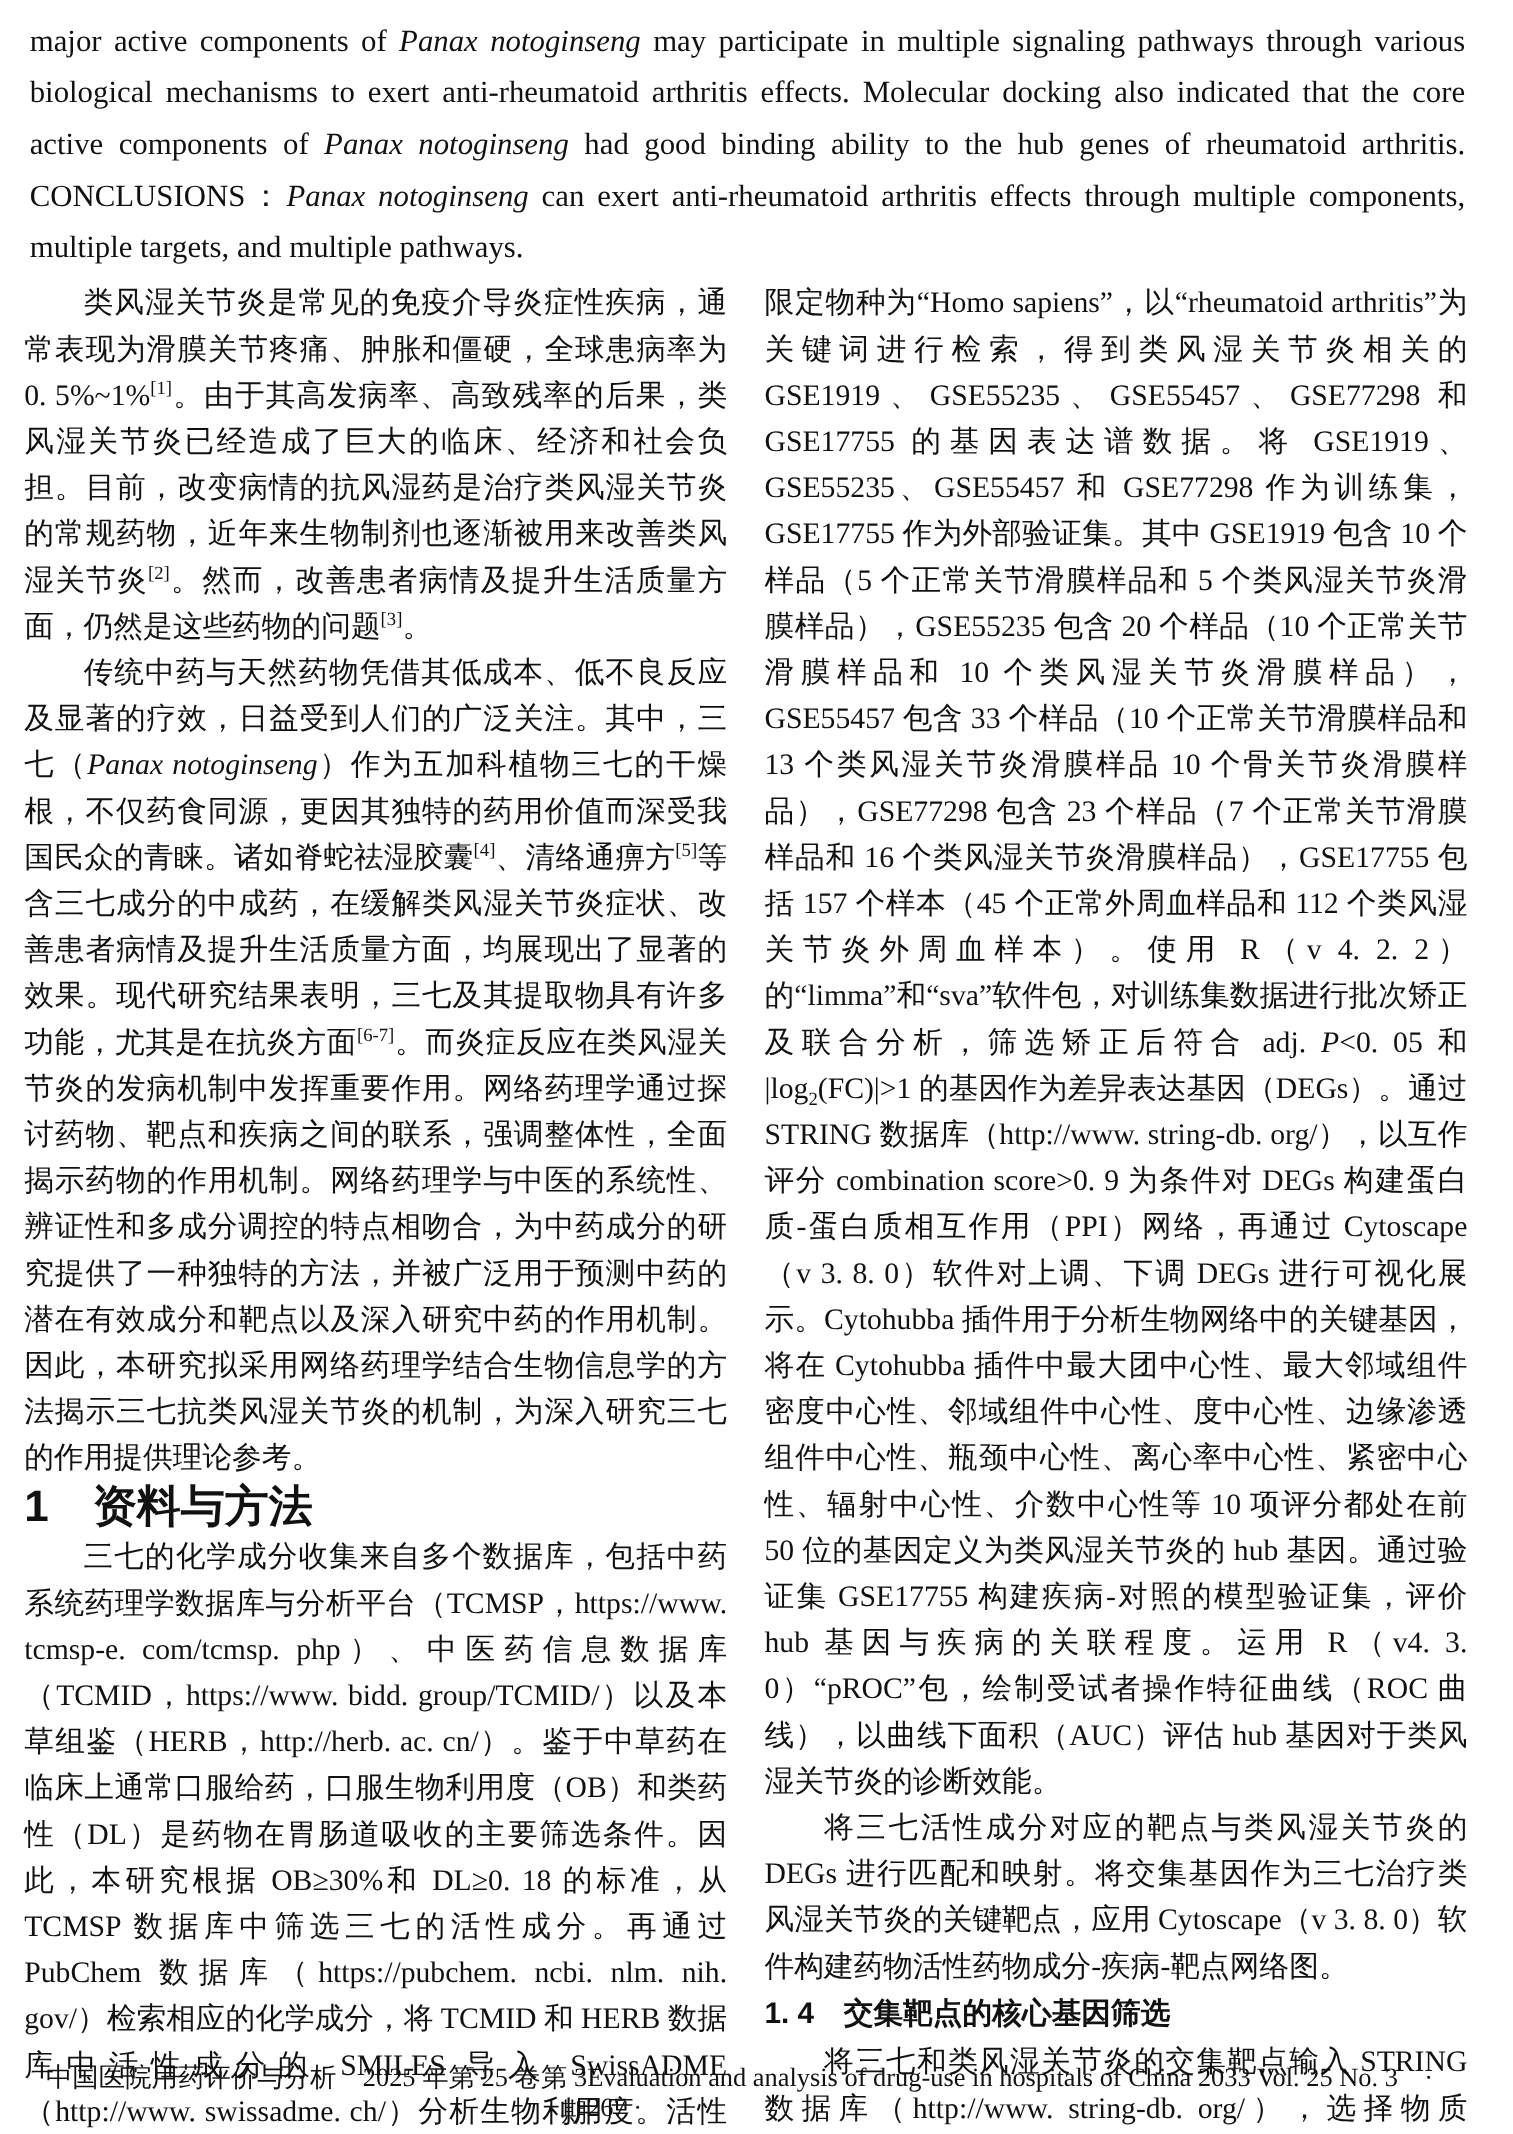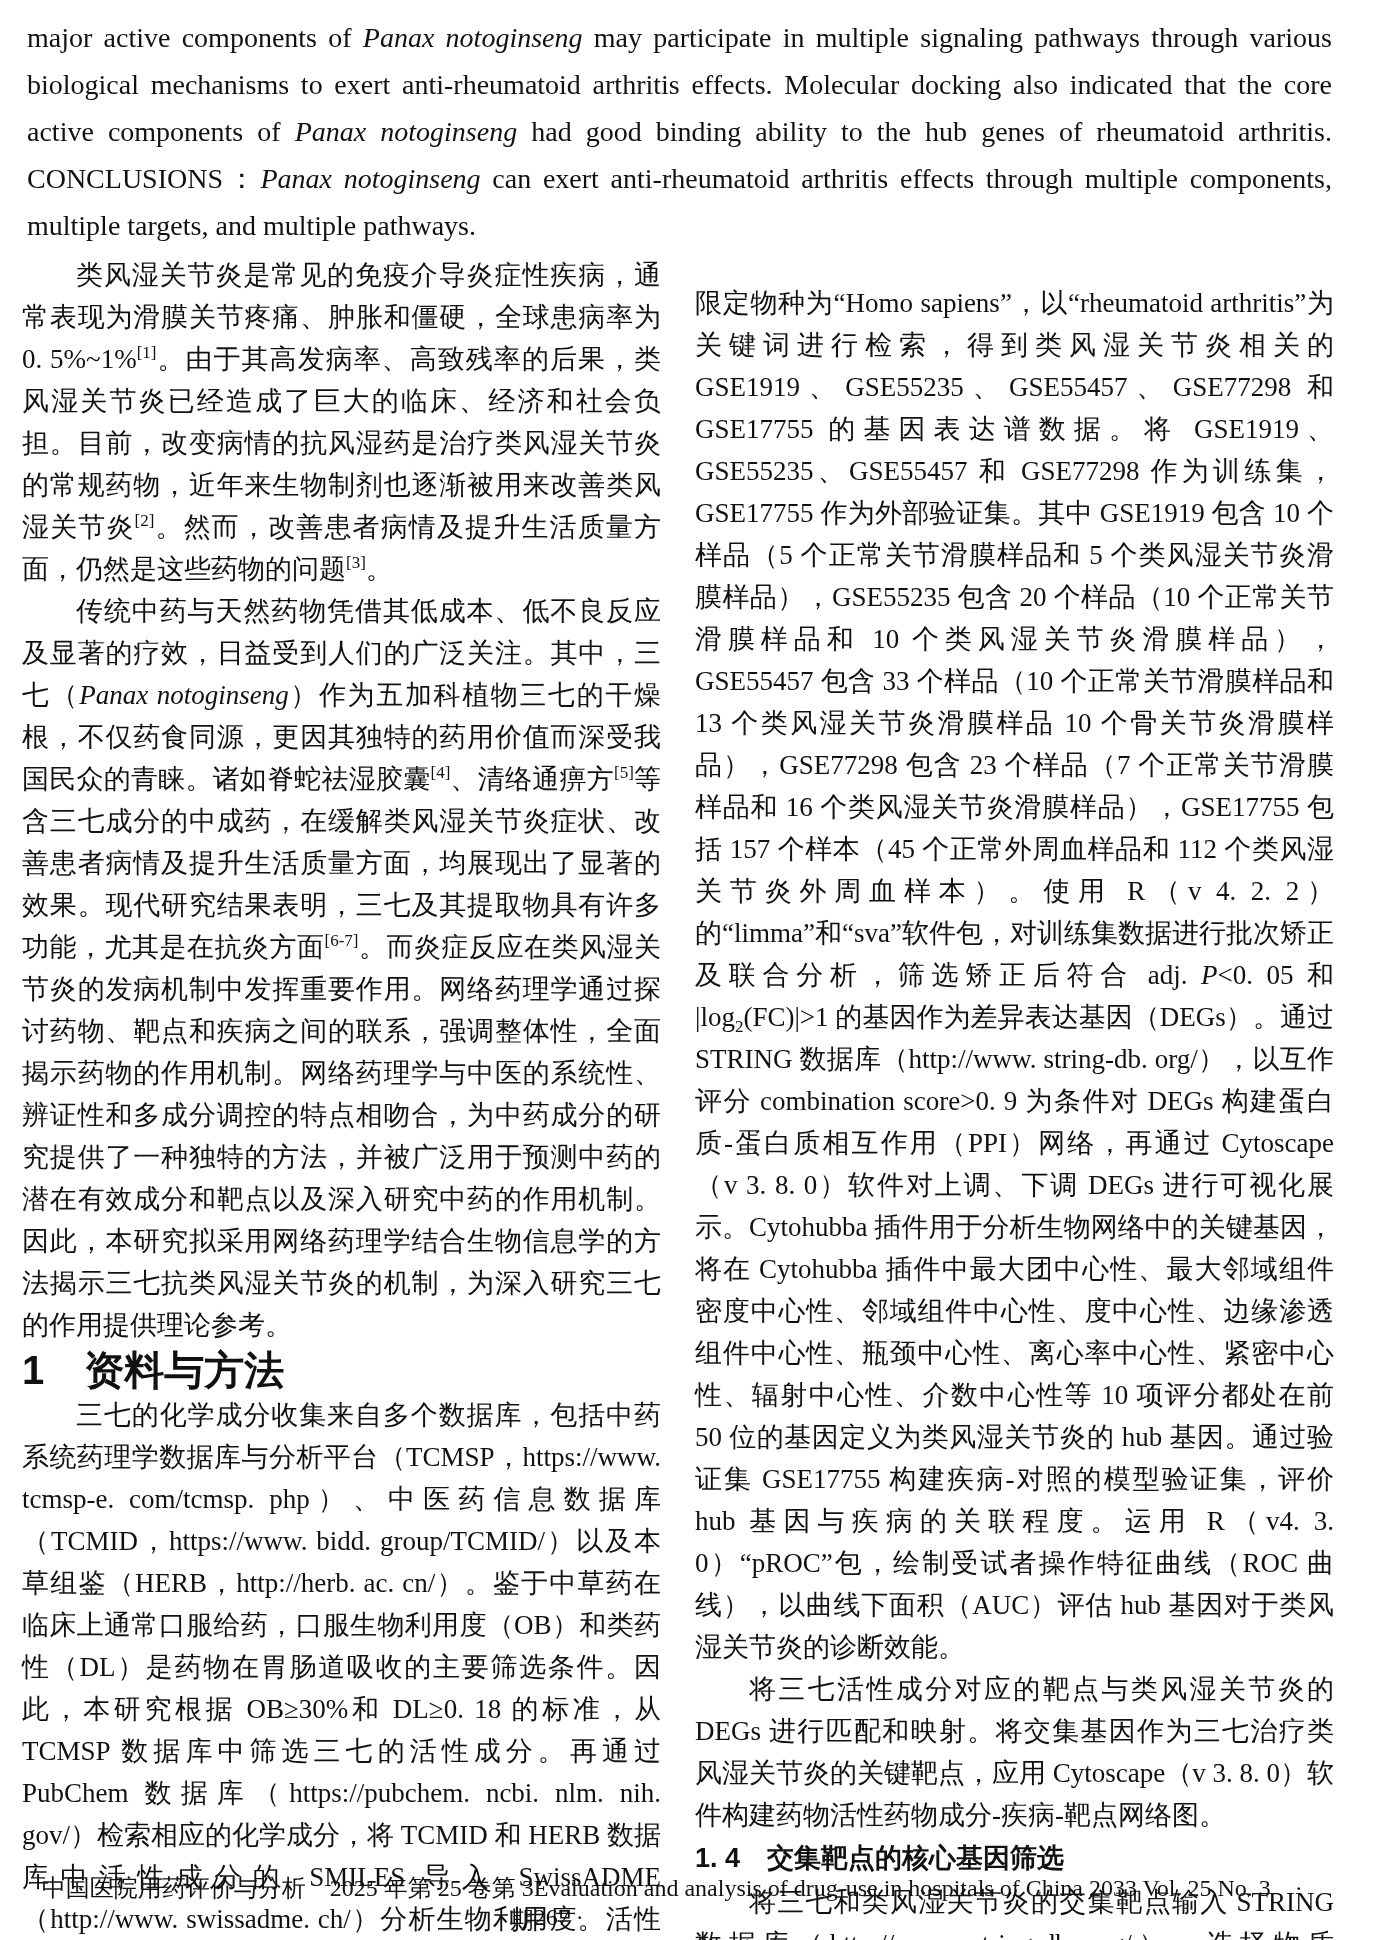--- a/index.html
+++ b/index.html
@@ -5,21 +5,21 @@
   html,body{margin:0;padding:0;background:#ffffff;}
   .page{position:relative;width:1357px;height:1940px;background:#fff;overflow:hidden;
         color:#111;font-family:"Liberation Serif","DejaVu Serif",serif;}
   .abstract{position:absolute;left:27px;right:25px;top:14px;
             font-size:28px;line-height:47px;text-align:justify;}
   .kw-line{margin-top:0;}
   .kw-label{font-weight:bold;letter-spacing:1px;margin-right:34px;}
   .columns{position:absolute;left:22px;right:23px;top:254px;display:flex;gap:34px;}
   .col{flex:1 1 0;font-size:27px;line-height:42px;text-align:justify;min-width:0;}
   .col .para{text-indent:2em;margin:0;}
-  .col .para.noindent{text-indent:0;margin-top:28px;}
+  .col .para.noindent{text-indent:0;}
   .col .h1{font-family:"Liberation Sans","DejaVu Sans",sans-serif;font-weight:bold;
            font-size:40px;line-height:48px;text-align:left;text-indent:0;}
   .col .h2{font-family:"Liberation Sans","DejaVu Sans",sans-serif;font-weight:bold;
            font-size:27px;line-height:45px;text-align:left;text-indent:0;}
   sup{font-size:17px;line-height:0;}
   sub{font-size:17px;line-height:0;}
   .footer{position:absolute;left:30px;right:27px;top:1872px;display:flex;
           justify-content:space-between;align-items:baseline;font-size:24px;}
   .footer .f-left{font-family:Liberation Serif, serif;text-align:right;}
   .footer .f-right{font-family:"Liberation Serif","DejaVu Serif",serif;}

